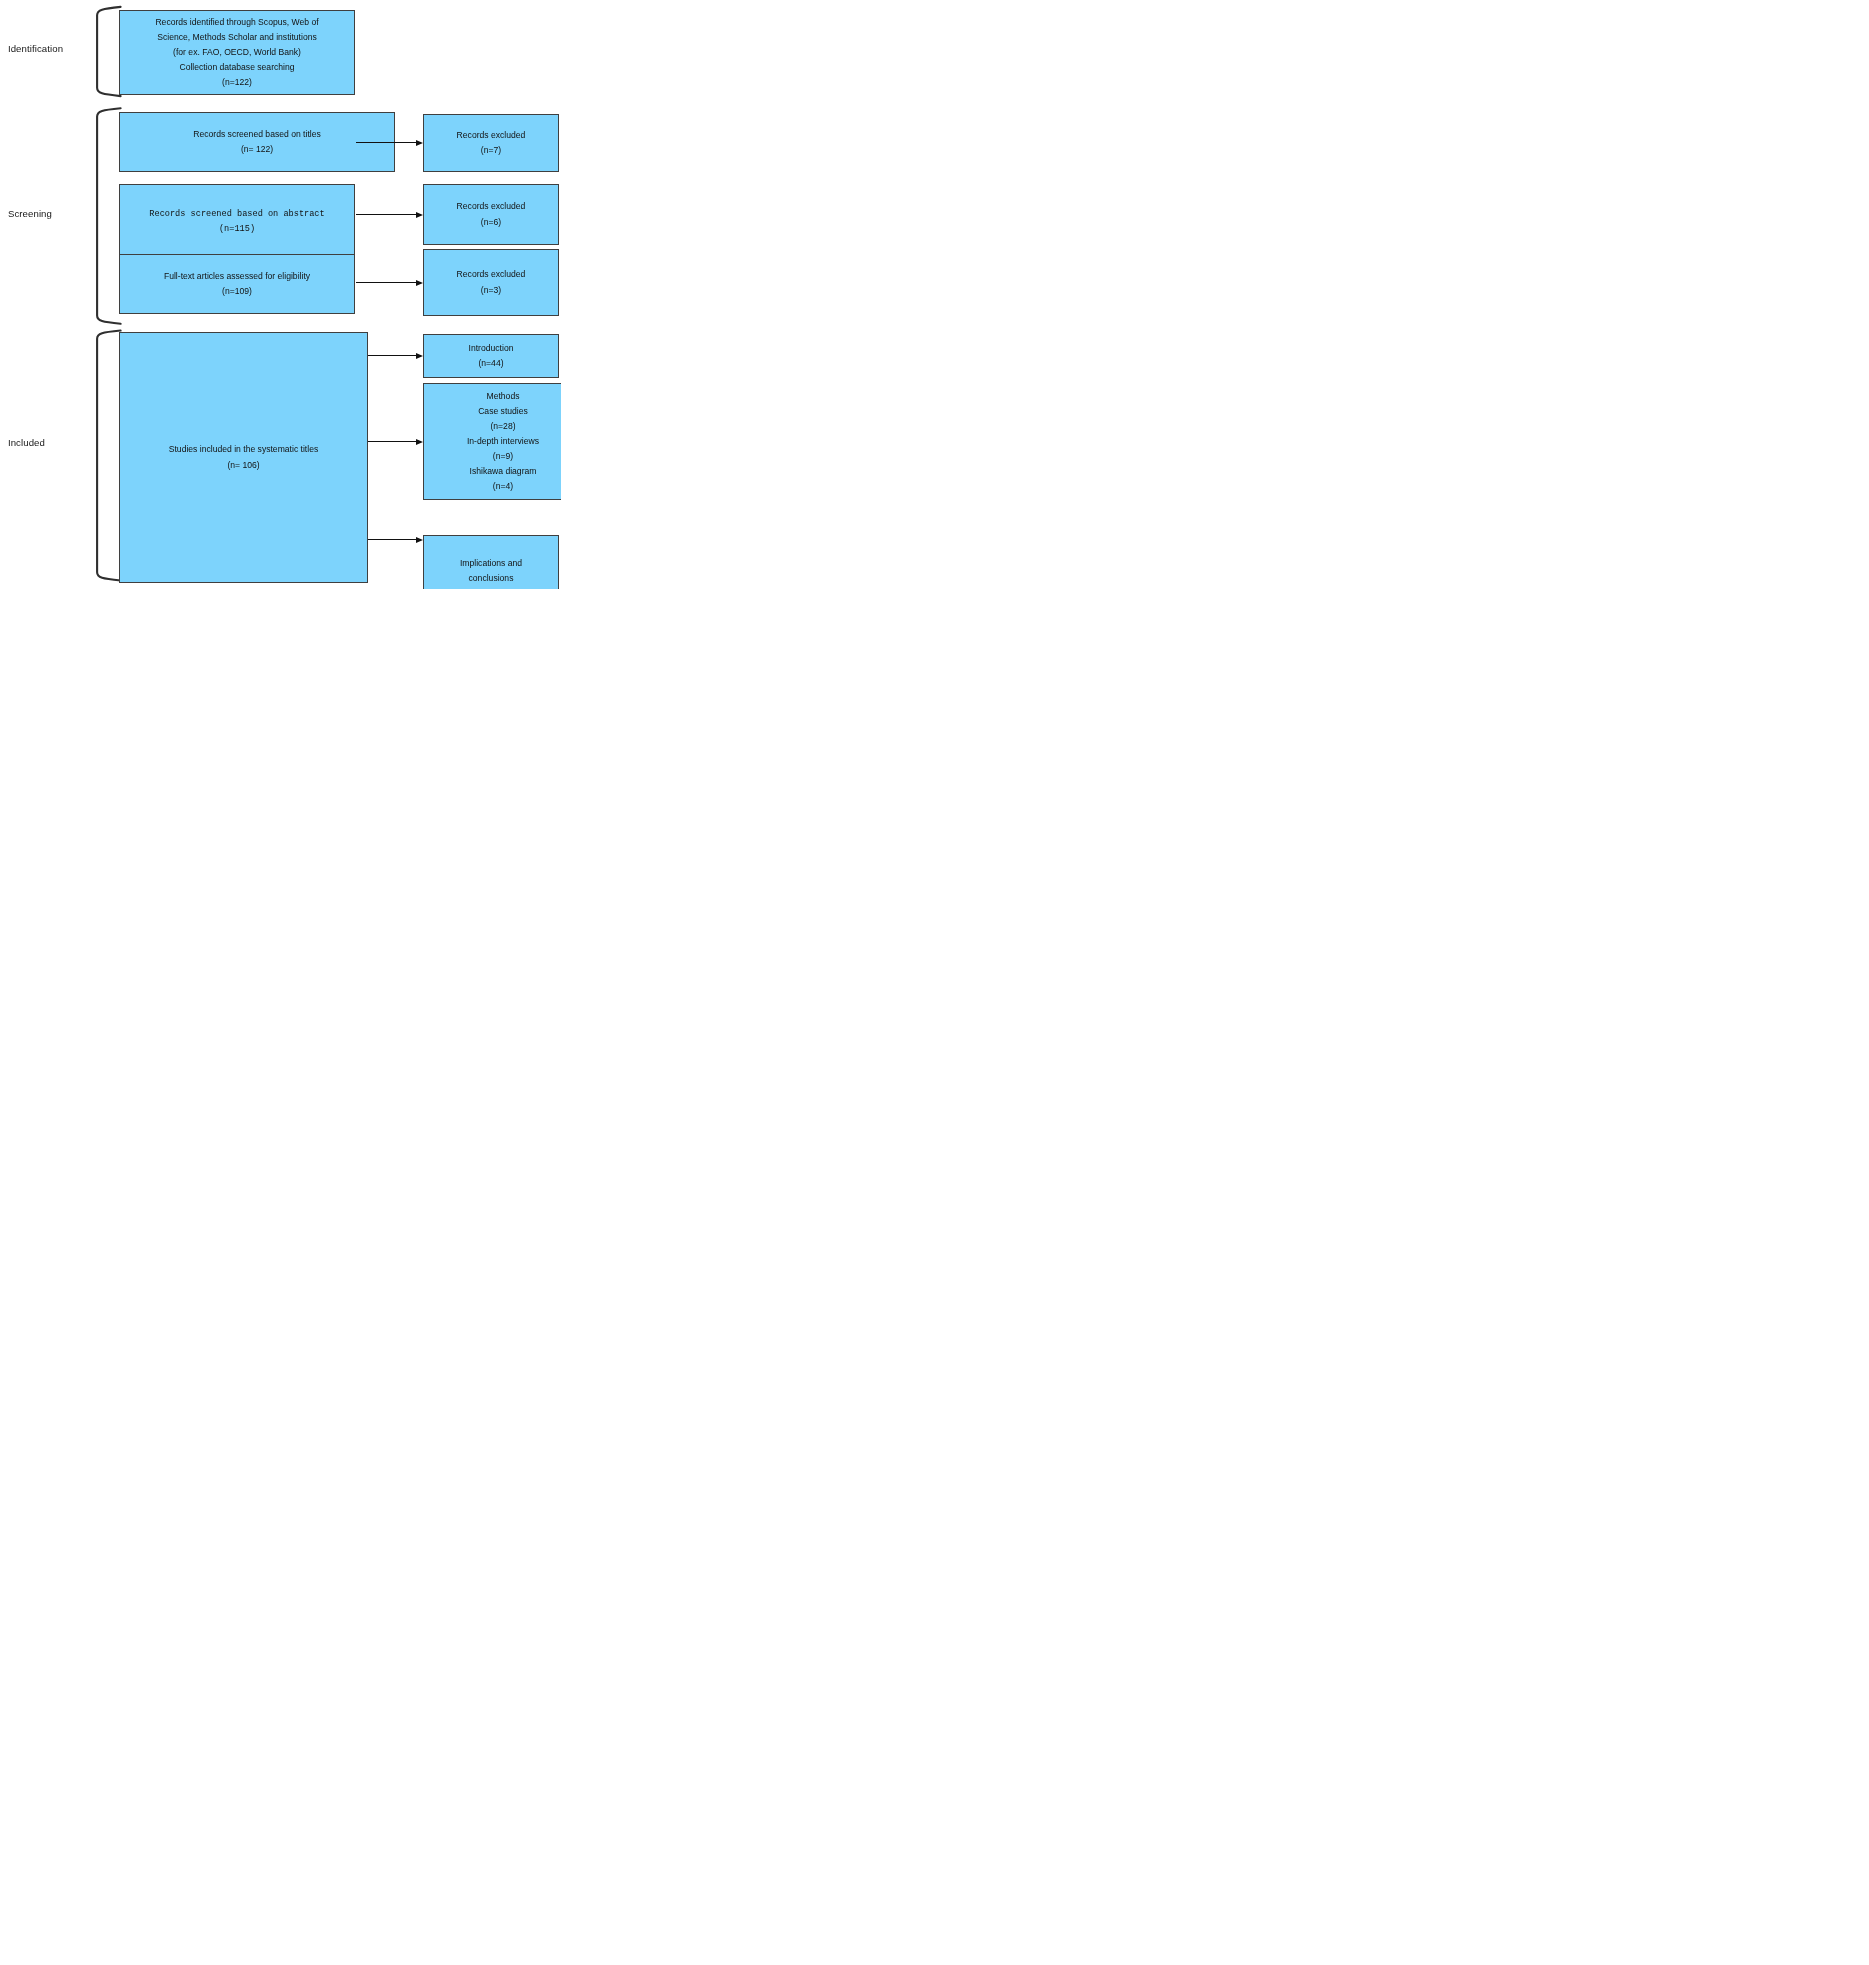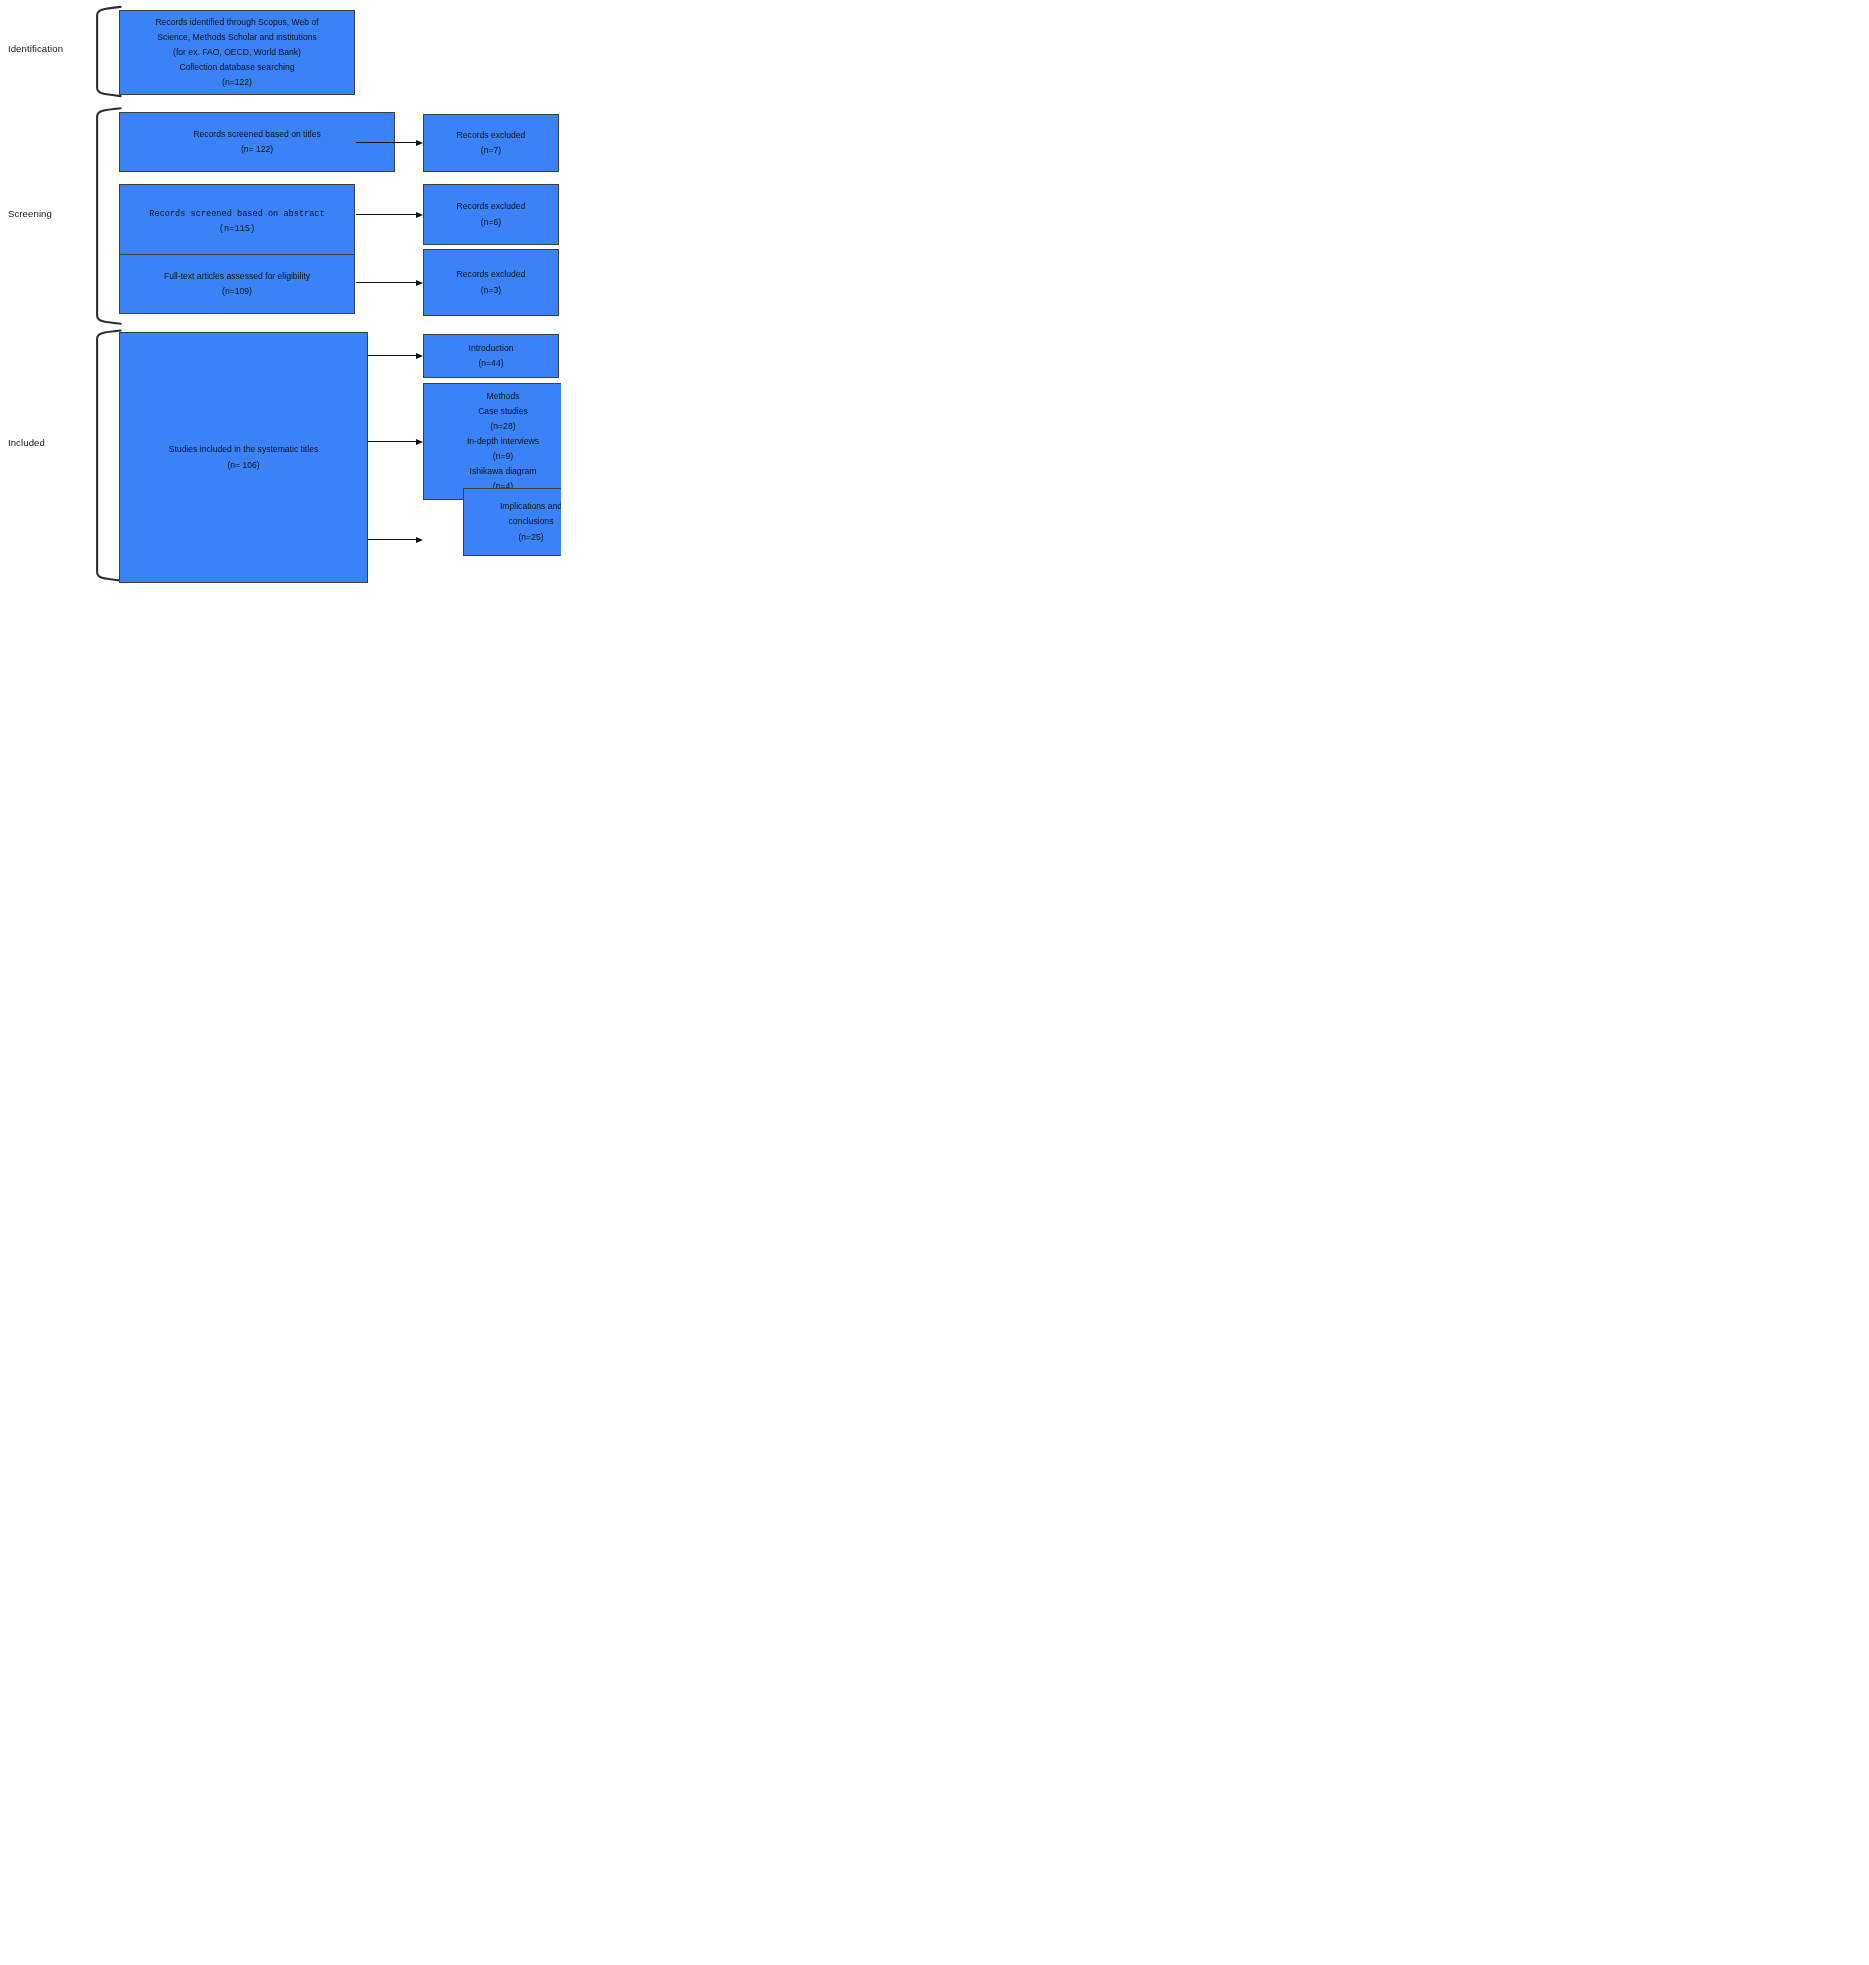--- a/index.html
+++ b/index.html
@@ -37,21 +37,21 @@
     stroke:var(--bracket);
     stroke-width:2.1;
     fill:none;
     stroke-linecap:round;
     vector-effect:non-scaling-stroke;
   }
   .box{
     position:absolute;
     box-sizing:border-box;
     border:1.5px solid var(--border);
-    background:#3b82f6;
+    background:#7dd3fc;
     display:flex;
     flex-direction:column;
     justify-content:center;
     align-items:center;
     text-align:center;
     font-size:8.6px;
     line-height:1.75;
     padding:2px 4.9px;
   }
   .box.small{
@@ -148,20 +148,20 @@
     <div class="ln">Methods</div>
     <div class="ln">Case studies</div>
     <div class="ln">(n=28)</div>
     <div class="ln">In-depth interviews</div>
     <div class="ln">(n=9)</div>
     <div class="ln">Ishikawa diagram</div>
     <div class="ln">(n=4)</div>
   </div>
 
   <div class="arrow" style="left:368px;top:539px;width:53px;"></div>
-  <div class="box small" style="left:423px;top:488px;width:136px;height:68px;margin-left:40px;">
+  <div class="box small" style="left:423px;top:535px;width:136px;height:87px;">
     <div class="ln">Implications and</div>
     <div class="ln">conclusions</div>
     <div class="ln">(n=25)</div>
   </div>
 
 </div>
 
 
 </body></html>

